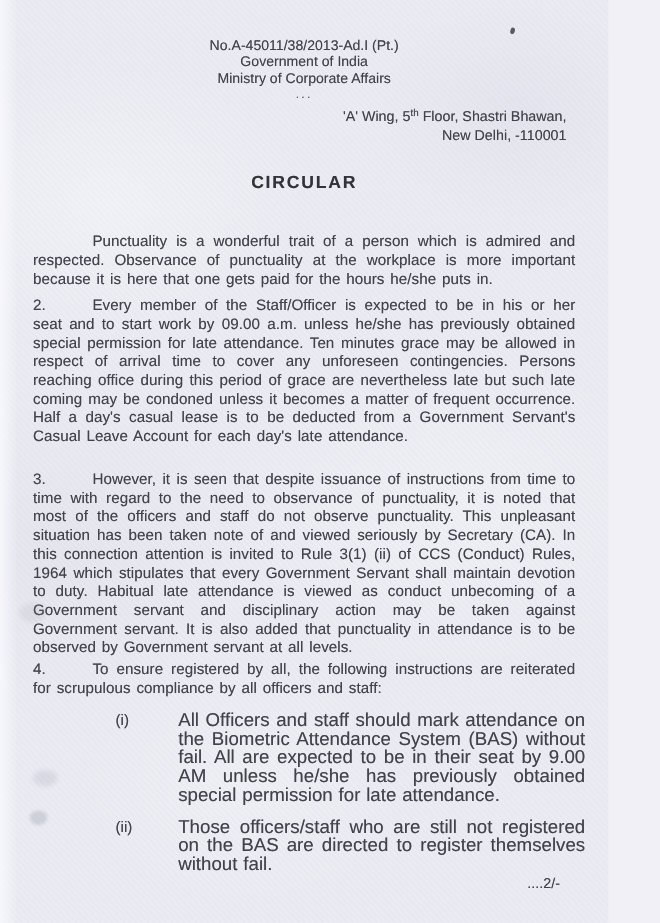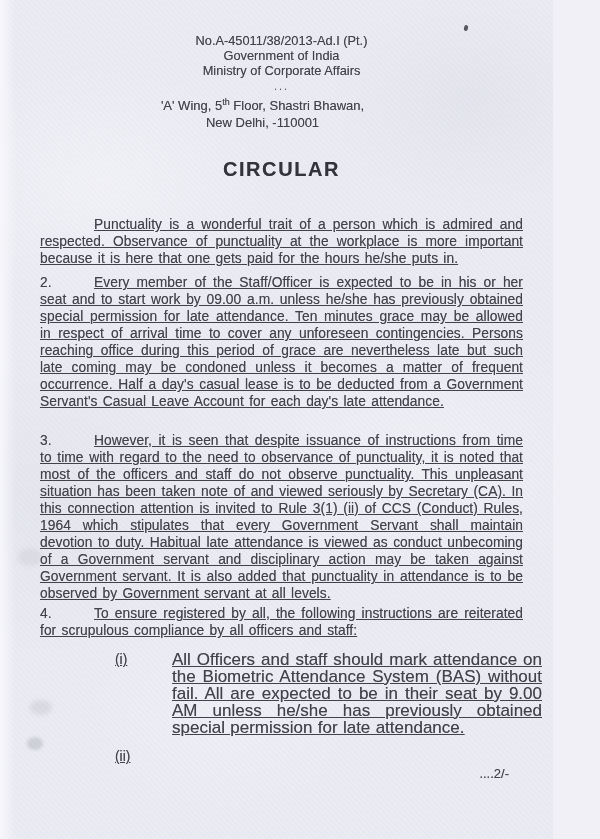--- a/index.html
+++ b/index.html
@@ -6,51 +6,51 @@
   body {
     width: 600px; height: 839px;
     font-family: "Liberation Sans", "DejaVu Sans", sans-serif;
     background: #f0f0f6;
     overflow: hidden;
   }
   .page {
     position: relative;
     width: 553px; height: 839px;
     box-sizing: border-box;
-    padding: 33px 0 0 10px;
+    padding: 33px 0 0 0;
     overflow: hidden;
     color: #42434a;
     background:
       linear-gradient(90deg, rgba(248,248,252,0.9) 0px, rgba(248,248,252,0) 16px, rgba(248,248,252,0) 578px, rgba(250,250,253,0.9) 592px),
       radial-gradient(ellipse 260px 180px at 18% 22%, rgba(255,255,255,0.30), rgba(255,255,255,0) 70%),
       radial-gradient(ellipse 300px 220px at 75% 55%, rgba(255,255,255,0.22), rgba(255,255,255,0) 70%),
       radial-gradient(ellipse 220px 160px at 40% 85%, rgba(255,255,255,0.20), rgba(255,255,255,0) 70%),
       radial-gradient(ellipse 180px 140px at 85% 12%, rgba(205,207,222,0.25), rgba(205,207,222,0) 75%),
       radial-gradient(ellipse 240px 200px at 8% 60%, rgba(206,208,222,0.22), rgba(206,208,222,0) 75%),
       repeating-linear-gradient(47deg, rgba(255,255,255,0.045) 0 2px, rgba(185,187,205,0.05) 2px 4px),
       #eaebf2;
   }
   .txt { text-shadow: 0 0 0.6px rgba(70,70,82,0.55); }
 
   .ref-block { text-align: center; font-size: 12.8px; line-height: 15px; }
   .sep-dots { text-align: center; font-size: 11px; line-height: 10px; letter-spacing: 2px; margin-top: 3px; color: #5a5b63; }
 
-  .address-block { text-align: center; padding-right: 38px; font-size: 13px; line-height: 16.5px; margin-top: 7px; }
+  .address-block { text-align: right; padding-right: 38px; font-size: 13px; line-height: 16.5px; margin-top: 7px; }
   .sup { display: inline-block; vertical-align: super; font-size: 9px; line-height: 0; }
 
   .doc-title {
     text-align: center; margin-top: 27px;
-    font-size: 20px; font-weight: bold; letter-spacing: 1.6px; color: #33343a;
+    font-size: 16px; font-weight: bold; letter-spacing: 1.6px; color: #33343a;
   }
   .doc-subject {
     text-align: center; margin-top: 14px;
     font-size: 14.6px; font-weight: bold; letter-spacing: 0.2px; color: #33343a;
   }
 
-  .body-text { padding: 0 30px; text-decoration: underline; }
+  .body-text { padding: 0 30px; }
   .para {
     margin: 0; text-align: justify;
     font-size: 13.8px; line-height: 17px; word-spacing: 1.4px; letter-spacing: 0.05px;
   }
   .p-first { margin-top: 35px; text-indent: 54px; }
   .p-num2 { margin-top: 7px; }
   .p-num3 { margin-top: 22px; }
   .p-num4 { margin-top: 3px; }
   .pnum { display: inline-block; width: 54px; text-indent: 0; }
 
@@ -99,20 +99,21 @@
 
     <p class="para p-num4 txt"><span class="pnum">4.</span><span>To ensure registered by all, the following instructions are reiterated for scrupulous compliance by all officers and staff:</span></p>
 
     <div class="item txt">
       <span class="marker">(i)</span>
       <div class="itext">All Officers and staff should mark attendance on the Biometric Attendance System (BAS) without fail. All are expected to be in their seat by 9.00 AM unless he/she has previously obtained special permission for late attendance.</div>
     </div>
 
     <div class="item txt">
       <span class="marker">(ii)</span>
+      <div class="itext">Those officers/staff who are still not registered on the BAS are directed to register themselves without fail.</div>
     </div>
 
   </div>
 
   <div class="page-marker txt">....2/-</div>
 
   <div class="artifact speck-top-right"></div>
   <div class="artifact smudge-left-a"></div>
   <div class="artifact smudge-left-b"></div>
   <div class="artifact smudge-left-c"></div>

